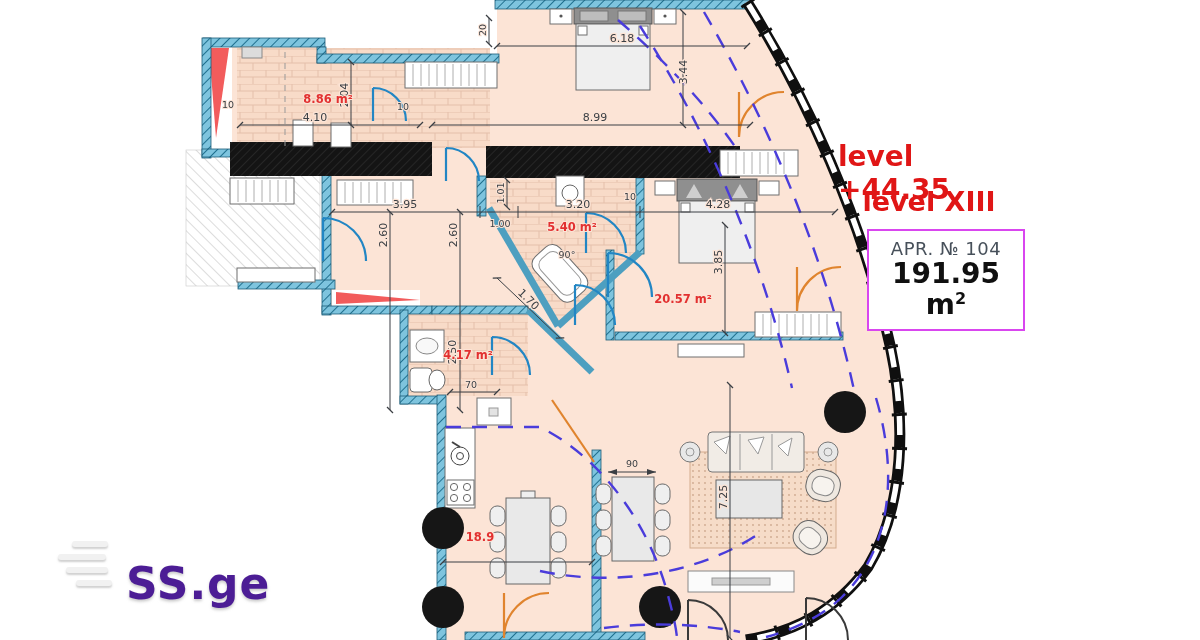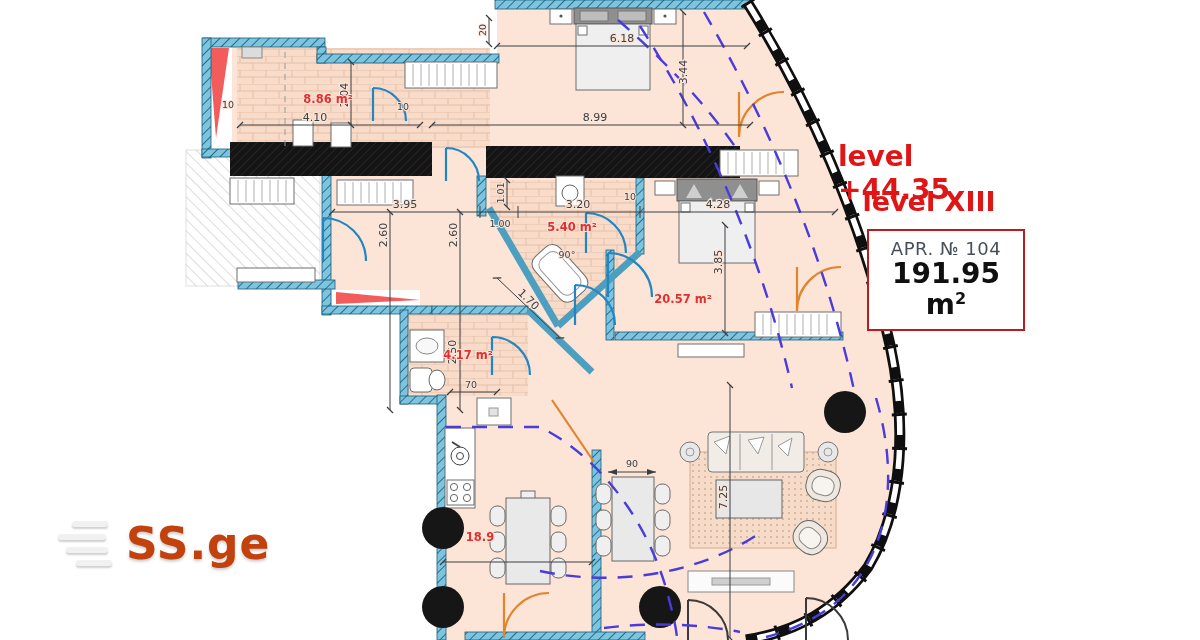--- a/index.html
+++ b/index.html
@@ -17,34 +17,34 @@
   .dash-blue{stroke:#4a3cdb;stroke-width:2.4;fill:none;stroke-dasharray:15 11;}
   .furn{fill:#efefef;stroke:#6a6a6a;stroke-width:1;}
   .furn-w{fill:#ffffff;stroke:#6f6f6f;stroke-width:1;}
   .stripe{stroke:#9a9a9a;stroke-width:0.8;}
   
   .level-note{position:absolute;left:838px;top:140px;width:182px;
     color:#e01616;font-size:28px;font-weight:bold;}
   .floor-note{position:absolute;left:838px;top:186px;width:182px;text-align:center;
     color:#e01616;font-size:27px;font-weight:bold;}
   .apr-box{position:absolute;left:867px;top:229px;width:150px;background:#fff;
-    border:2px solid #b91c1c;text-align:center;padding:7px 2px 8px 2px;}
+    border:2px solid #d946ef;text-align:center;padding:7px 2px 8px 2px;}
   .apr-num{font-size:18px;color:#47505a;letter-spacing:0.5px;}
   .apr-area{font-size:28px;font-weight:bold;color:#101010;line-height:1.1;}
   .apr-area sup{font-size:16px;}
   
   .wm{position:absolute;left:58px;top:518px;display:flex;align-items:center;}
   .wm-bars{display:flex;flex-direction:column;gap:7px;margin-right:14px;}
   .wm-bar{height:6px;border-radius:3px;background:#f1f1f1;box-shadow:0 2px 2px rgba(170,170,170,.55);}
   .b1{width:36px;margin-left:14px;}
   .b2{width:48px;margin-left:0px;}
   .b3{width:42px;margin-left:8px;}
   .b4{width:36px;margin-left:18px;}
-  .wm-text{font-size:44px;font-weight:bold;color:#c2410c;letter-spacing:1px;
-    text-shadow:0 2px 3px rgba(165,165,165,.6);}
+  .wm-text{font-size:44px;font-weight:bold;color:#4c1d95;letter-spacing:1px;
+    text-shadow:0 2px 3px rgba(165,165,165,.6);margin-top:40px;}
 </style>
 </head>
 <body>
 
 <div id="stage">
 
 <svg id="plan-svg" width="1200" height="640" viewBox="0 0 1200 640">
   <defs>
     <pattern id="teal" width="7" height="7" patternUnits="userSpaceOnUse" patternTransform="rotate(45)">
       <rect width="7" height="7" fill="#7ec4de"></rect>

